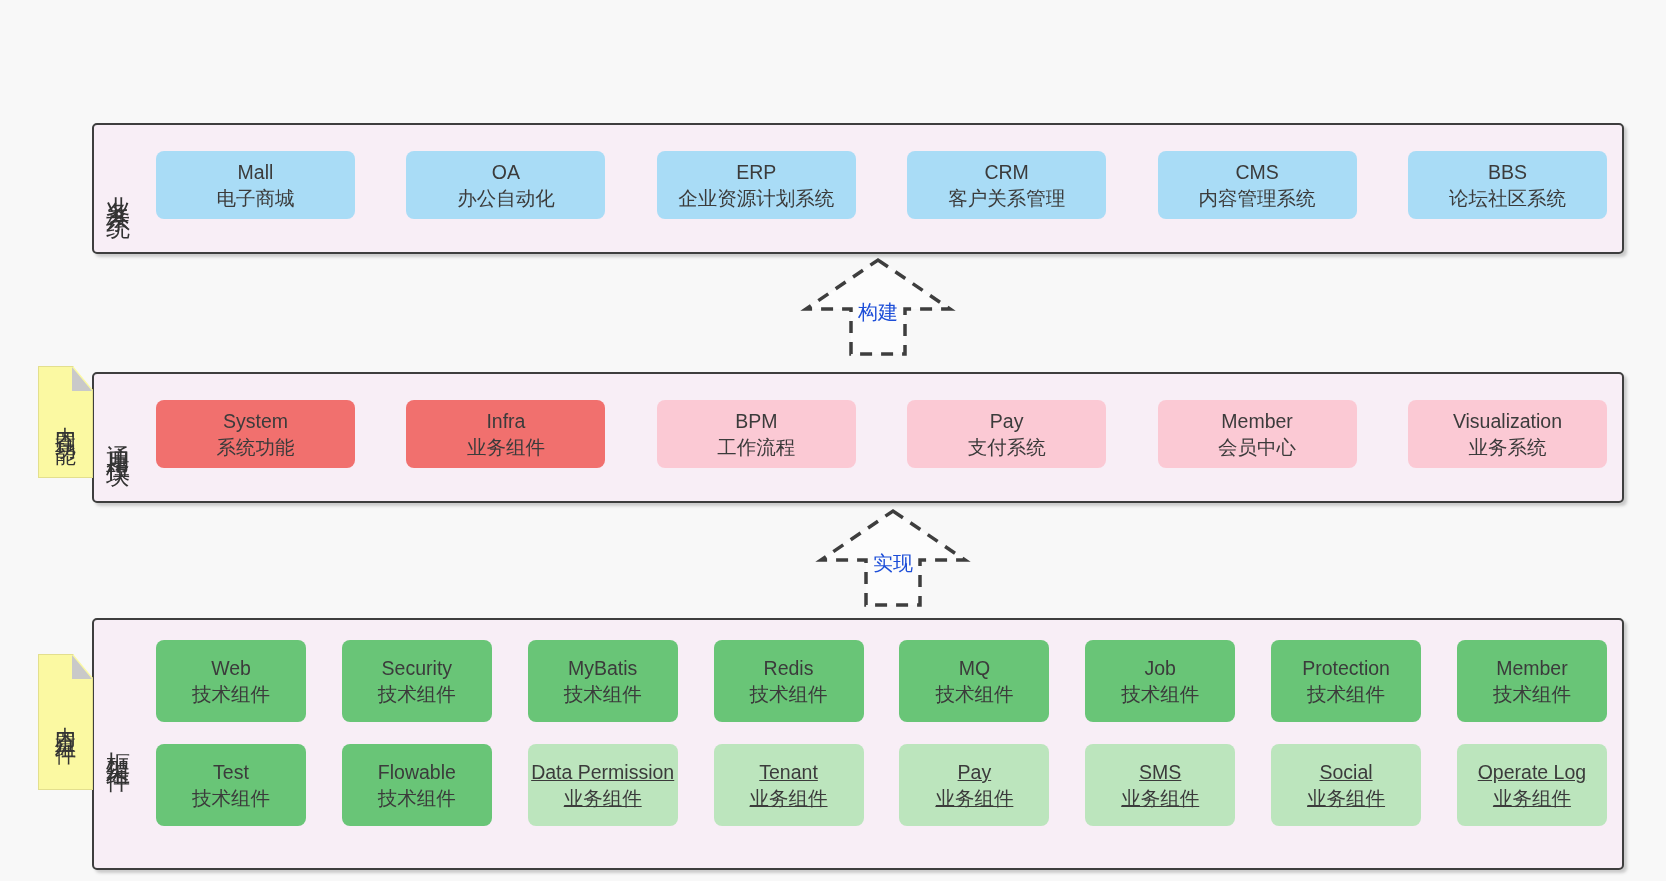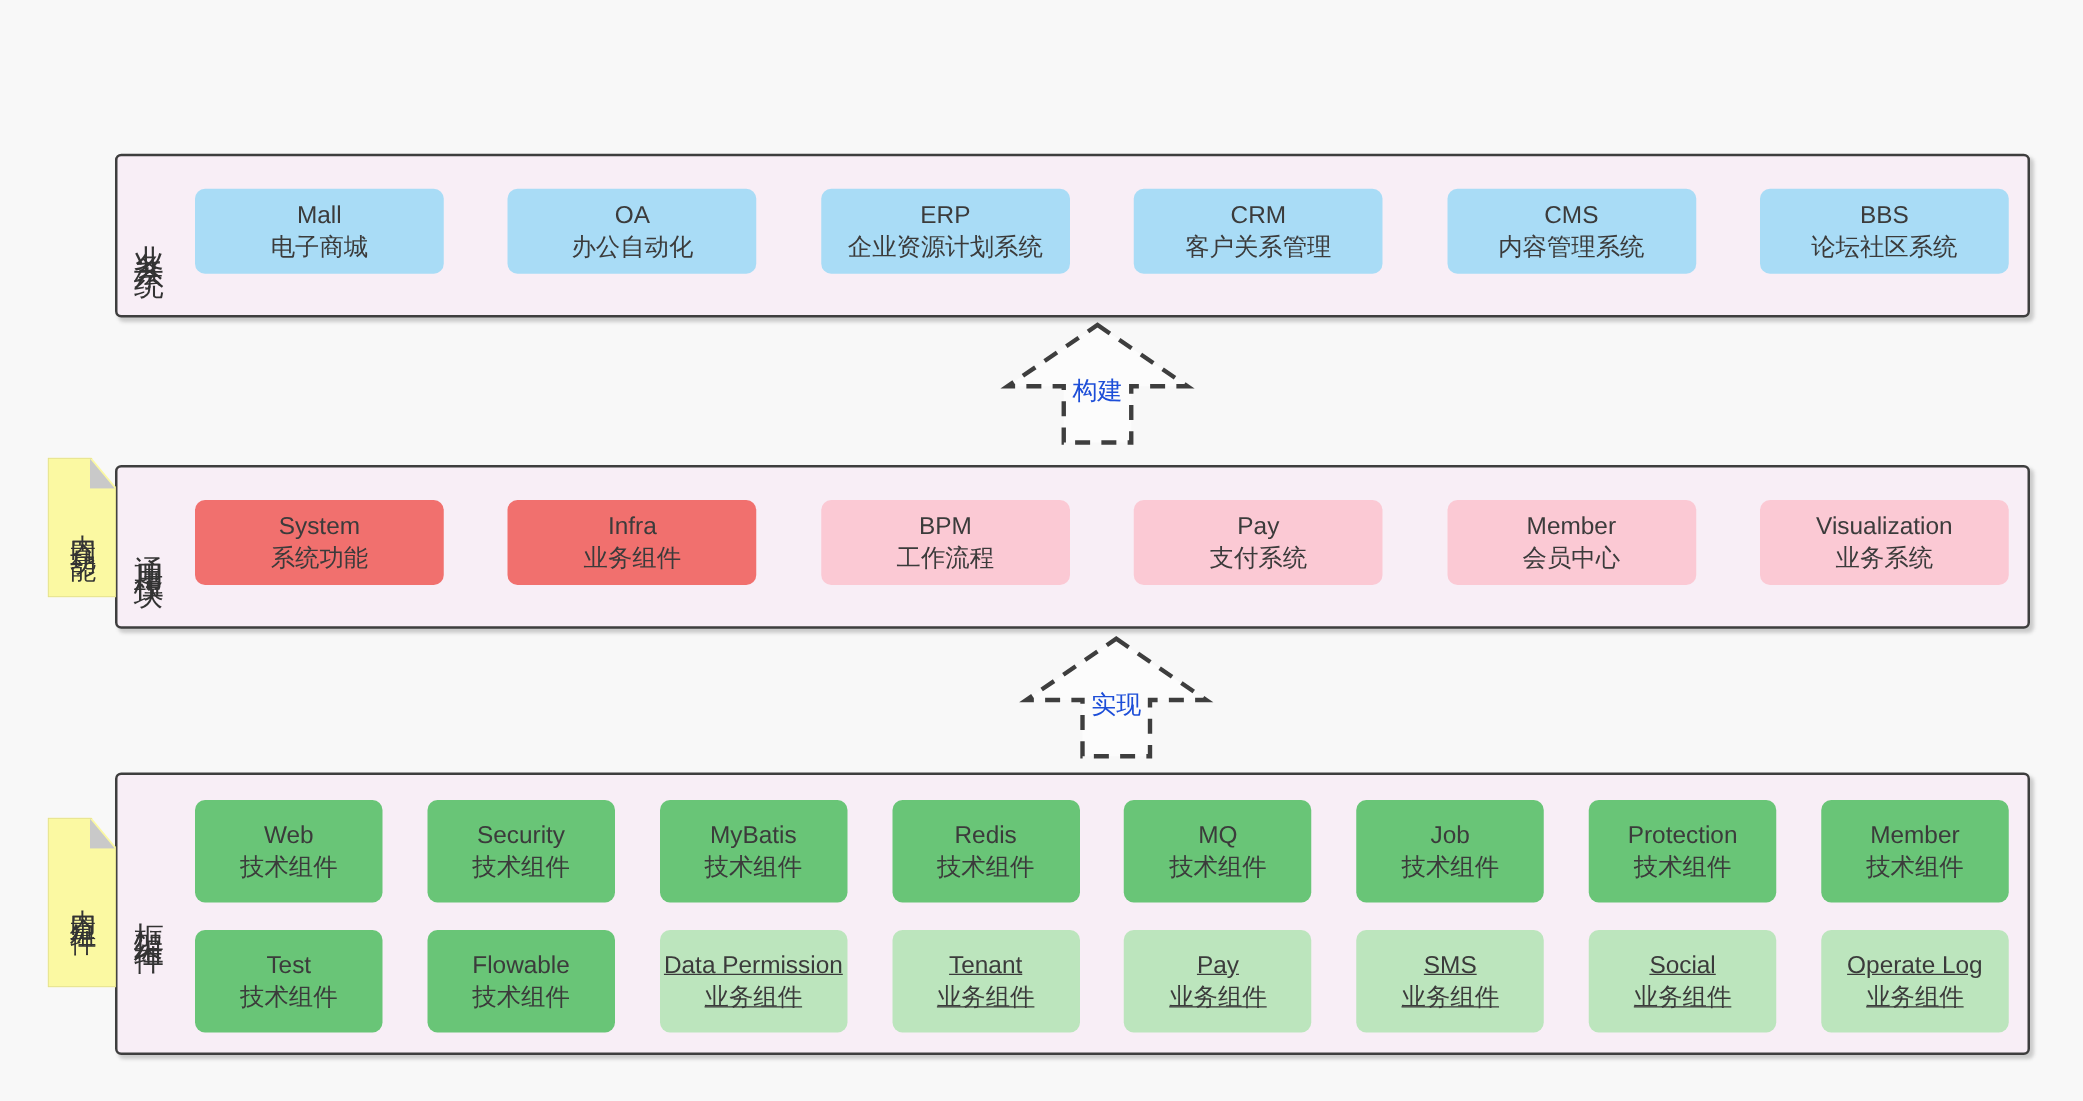--- a/index.html
+++ b/index.html
@@ -9,21 +9,21 @@
   }
   .layer{
     position:absolute;left:92px;width:1532px;
     background:var(--layer_bg);
     border:2px solid #3e3e3e;border-radius:5px;
     box-shadow:3px 3px 3px rgba(70,70,70,0.25);
     box-sizing:border-box;
   }
   #layer-0{top:123px;height:131px;}
   #layer-1{top:372px;height:131px;}
-  #layer-2{top:618px;height:226px;}
+  #layer-2{top:618px;height:252px;}
   .v-label{
     position:absolute;left:8px;top:50%;transform:translateY(-50%);
     writing-mode:vertical-rl;text-orientation:upright;
     font-size:24px;letter-spacing:6px;color:#333;white-space:nowrap;
   }
   .row{
     position:absolute;left:62px;right:15px;
     display:flex;justify-content:space-between;
   }
   #layer-0 .row,#layer-1 .row{top:26px;}

